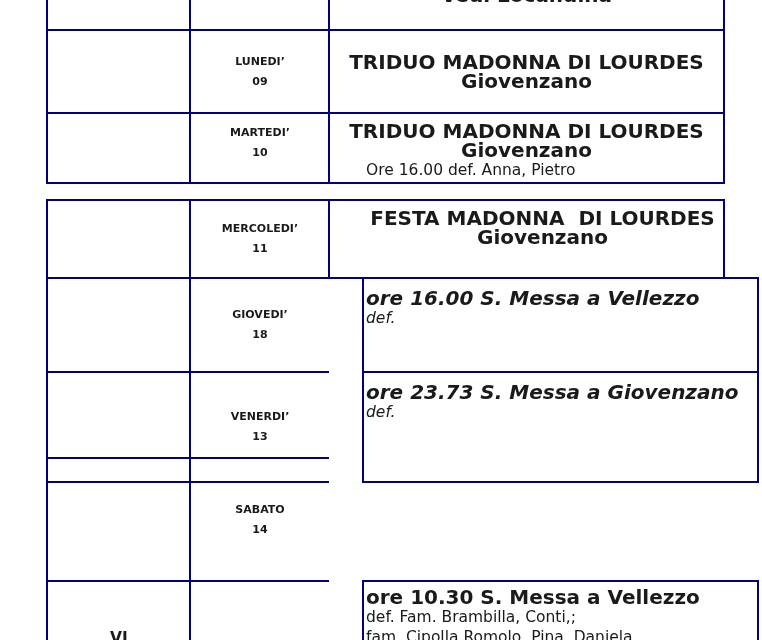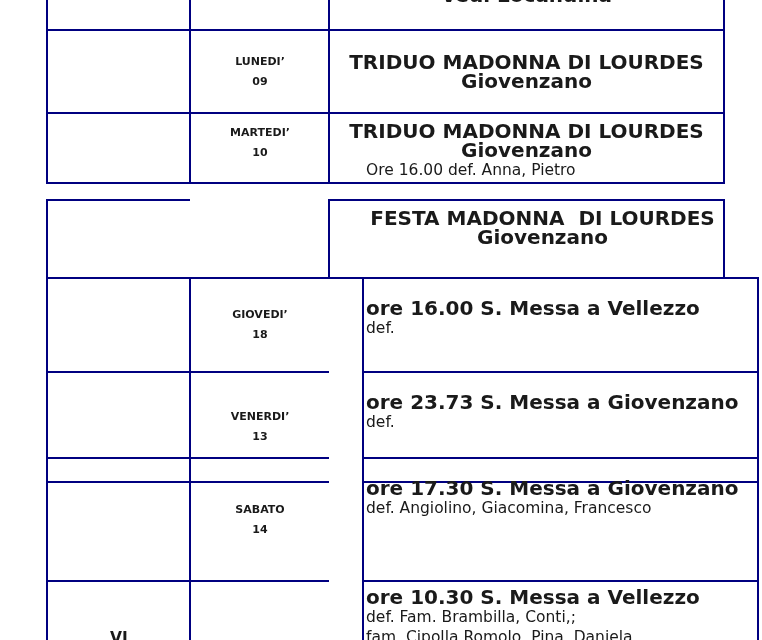--- a/index.html
+++ b/index.html
@@ -37,21 +37,21 @@
       border-left: 2px solid #000080;
       border-top: 2px solid #000080;
       border-bottom: 2px solid #000080;
       display: flex;
       flex-direction: column;
       justify-content: center;
     }
     .cell.c1 { left: 0; width: 144px; align-items: center; }
     .cell.c2 { left: 143px; width: 140px; align-items: center; text-align: center; }
     .cell.c3 { left: 282px; width: 397px; border-right: 2px solid #000080; }
-    .cell.c3.top-align { justify-content: flex-start; padding-top: 20px; }
+    .cell.c3.top-align { justify-content: flex-start; padding-top: 10px; font-style: italic; }
     .cell.c3.centered { align-items: center; text-align: center; }
     .cell.c3.centered-top { align-items: center; text-align: center; justify-content: flex-start; padding-top: 8px; padding-left: 32px; }
     .day {
       font-weight: bold;
       font-size: 11px;
       line-height: 20px;
     }
     .bold-line {
       font-weight: bold;
       font-size: 20px;
@@ -106,20 +106,24 @@
     </div>
     <div class="cell c3" style="justify-content:flex-start; padding-top:8px;">
       <span class="bold-line" style="text-align:center;">TRIDUO MADONNA DI LOURDES</span>
       <span class="bold-line" style="text-align:center;">Giovenzano</span>
       <span class="plain-line left-lines">Ore 16.00 def. Anna, Pietro</span>
     </div>
   </div>
 
   <div class="row" style="top:199px; height:80px;">
     <div class="cell c1"></div>
+    <div class="cell c2">
+      <span class="day">MERCOLEDI’</span>
+      <span class="day">11</span>
+    </div>
     <div class="cell c3 centered-top">
       <span class="bold-line" style="white-space:pre;">FESTA MADONNA  DI LOURDES</span>
       <span class="bold-line">Giovenzano</span>
     </div>
   </div>
 
   <div class="row" style="top:277px; height:96px;">
     <div class="cell c1"></div>
     <div class="cell c2">
       <span class="day">GIOVEDI’</span>
@@ -142,24 +146,20 @@
       <span class="plain-line">def.</span>
     </div>
   </div>
 
   <div class="row" style="top:457px; height:125px;">
     <div class="cell c1"></div>
     <div class="cell c2">
       <span class="day">SABATO</span>
       <span class="day">14</span>
     </div>
-    <div class="cell c3 top-align left-lines">
-      <span class="bold-line">ore 17.30 S. Messa a Giovenzano</span>
-      <span class="plain-line">def. Angiolino, Giacomina, Francesco</span>
-    </div>
   </div>
 
   <div class="row" style="top:580px; height:140px;">
     <div class="cell c1" style="justify-content:flex-start; padding-top:46px;">
       <span class="season">VI</span>
     </div>
     <div class="cell c2"></div>
     <div class="cell c3 left-lines" style="justify-content:flex-start; padding-top:6px;">
       <span class="bold-line">ore 10.30 S. Messa a Vellezzo</span>
       <span class="plain-line">def. Fam. Brambilla, Conti,;</span>

